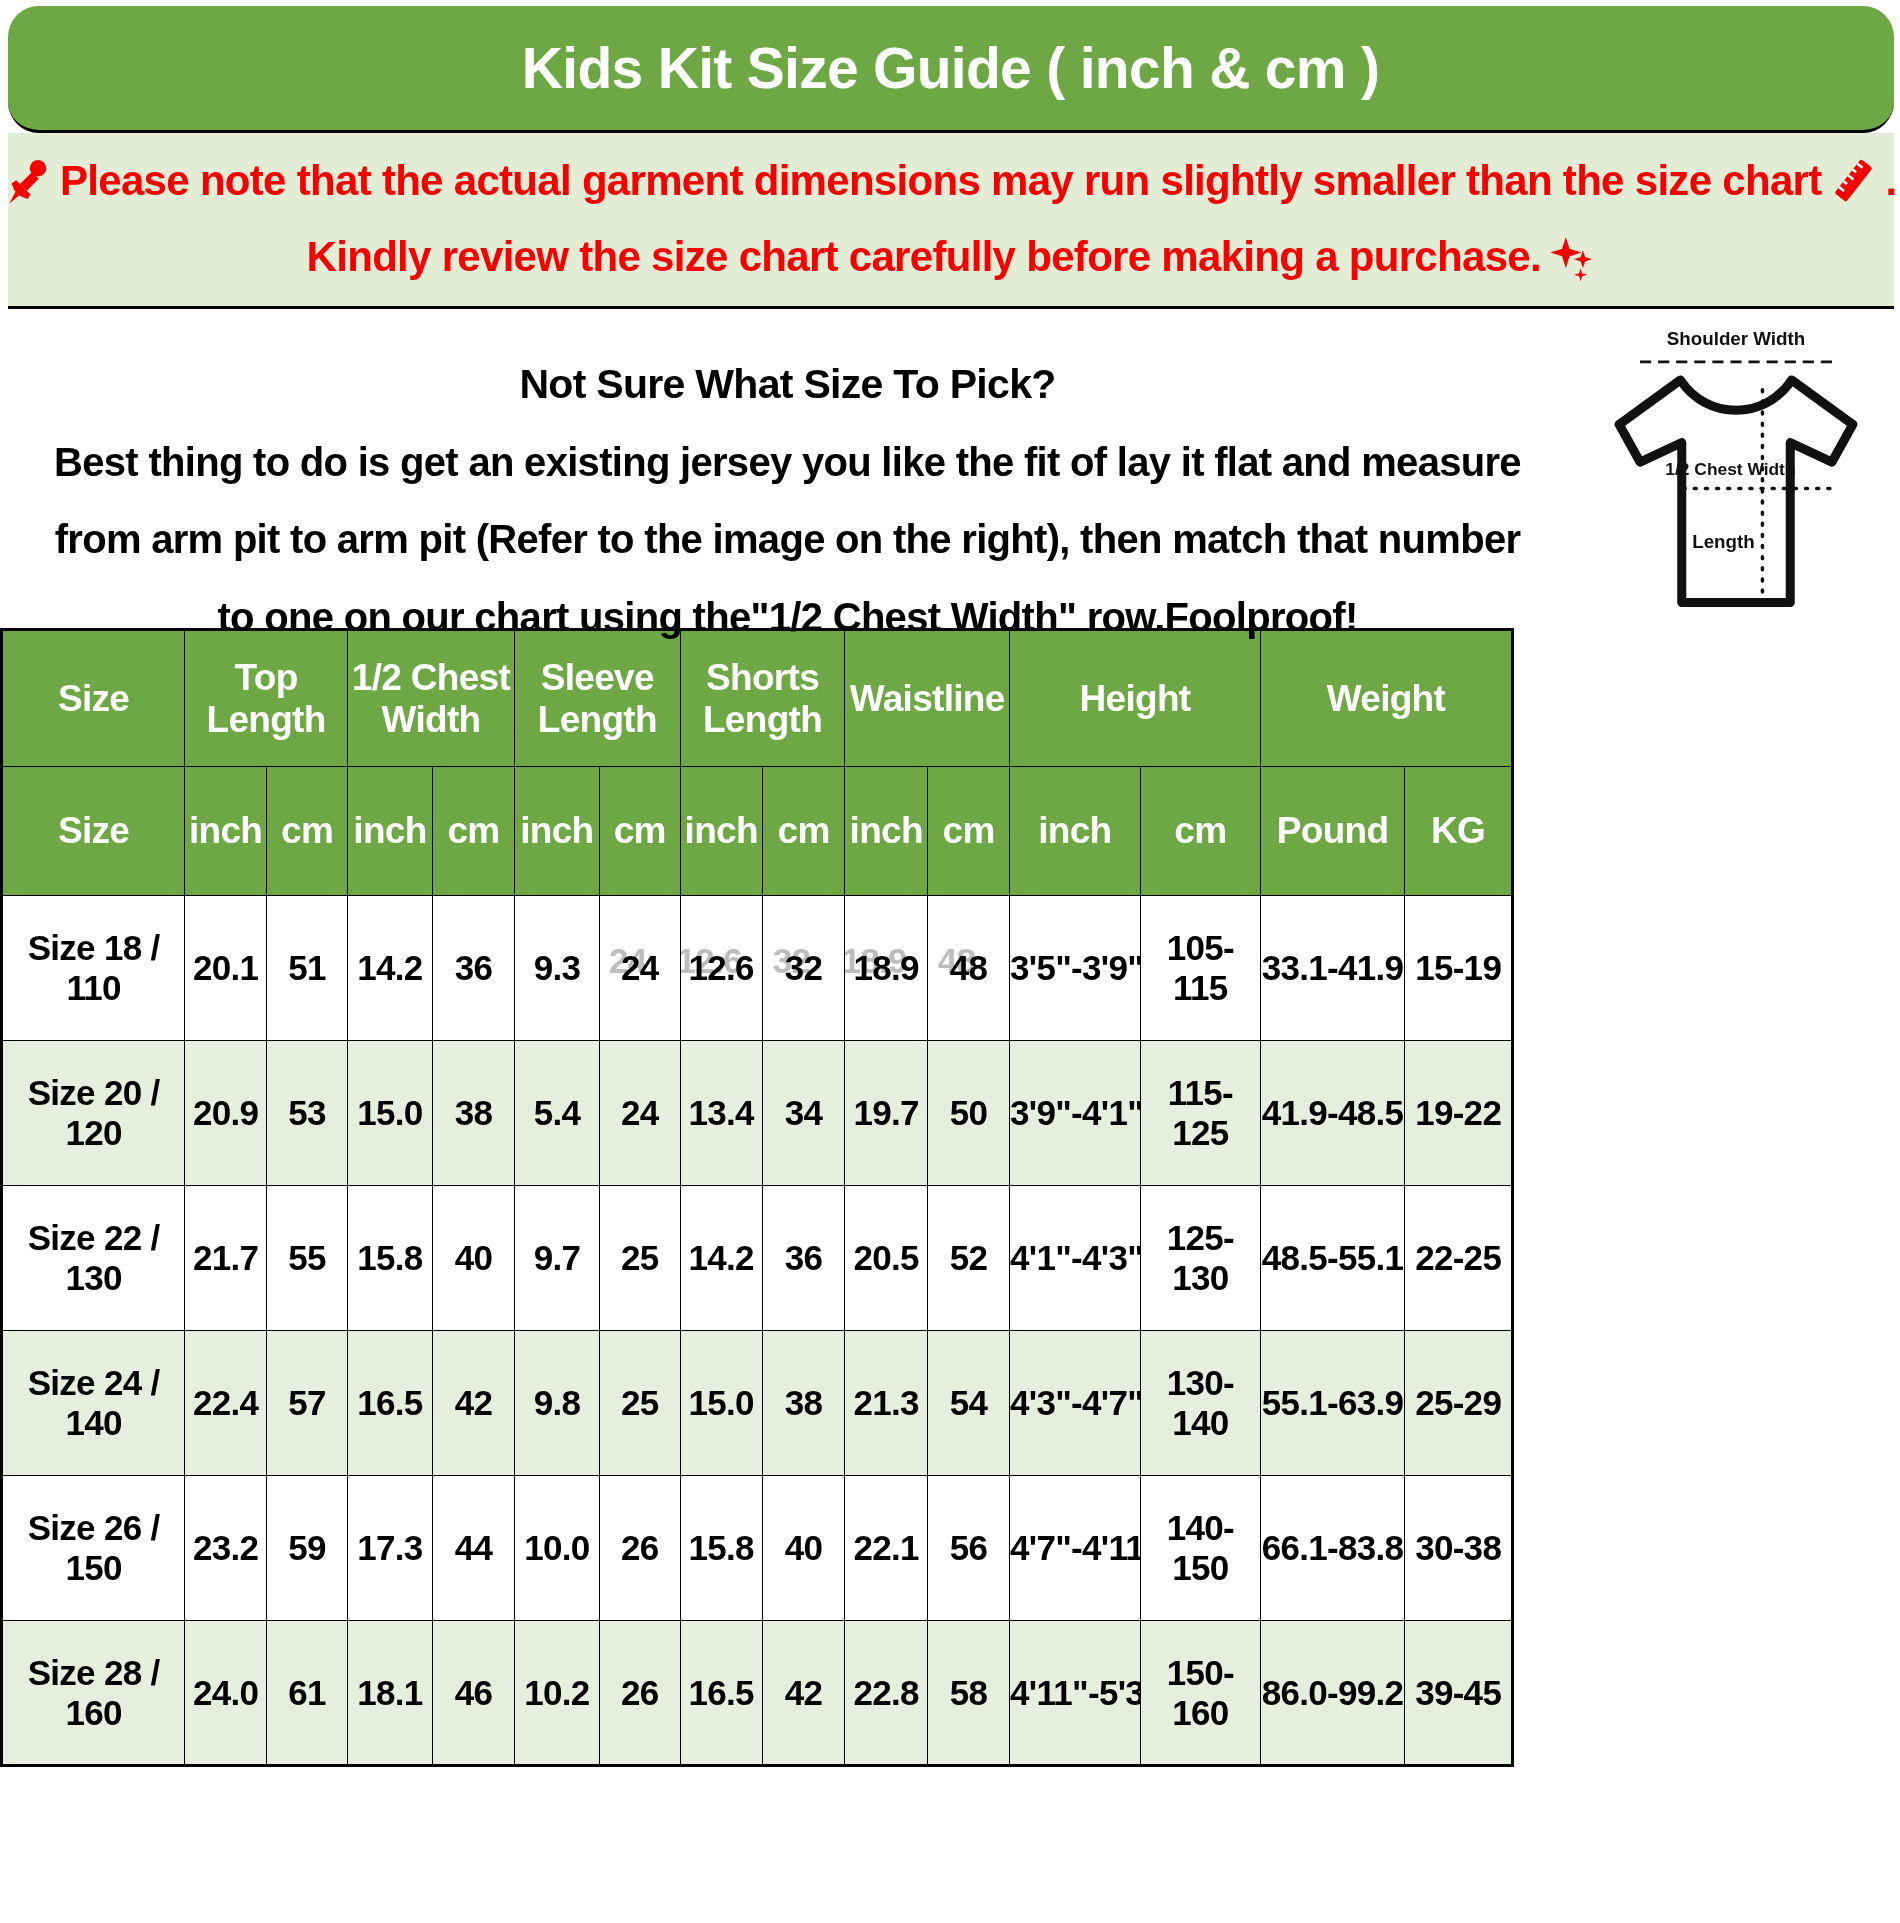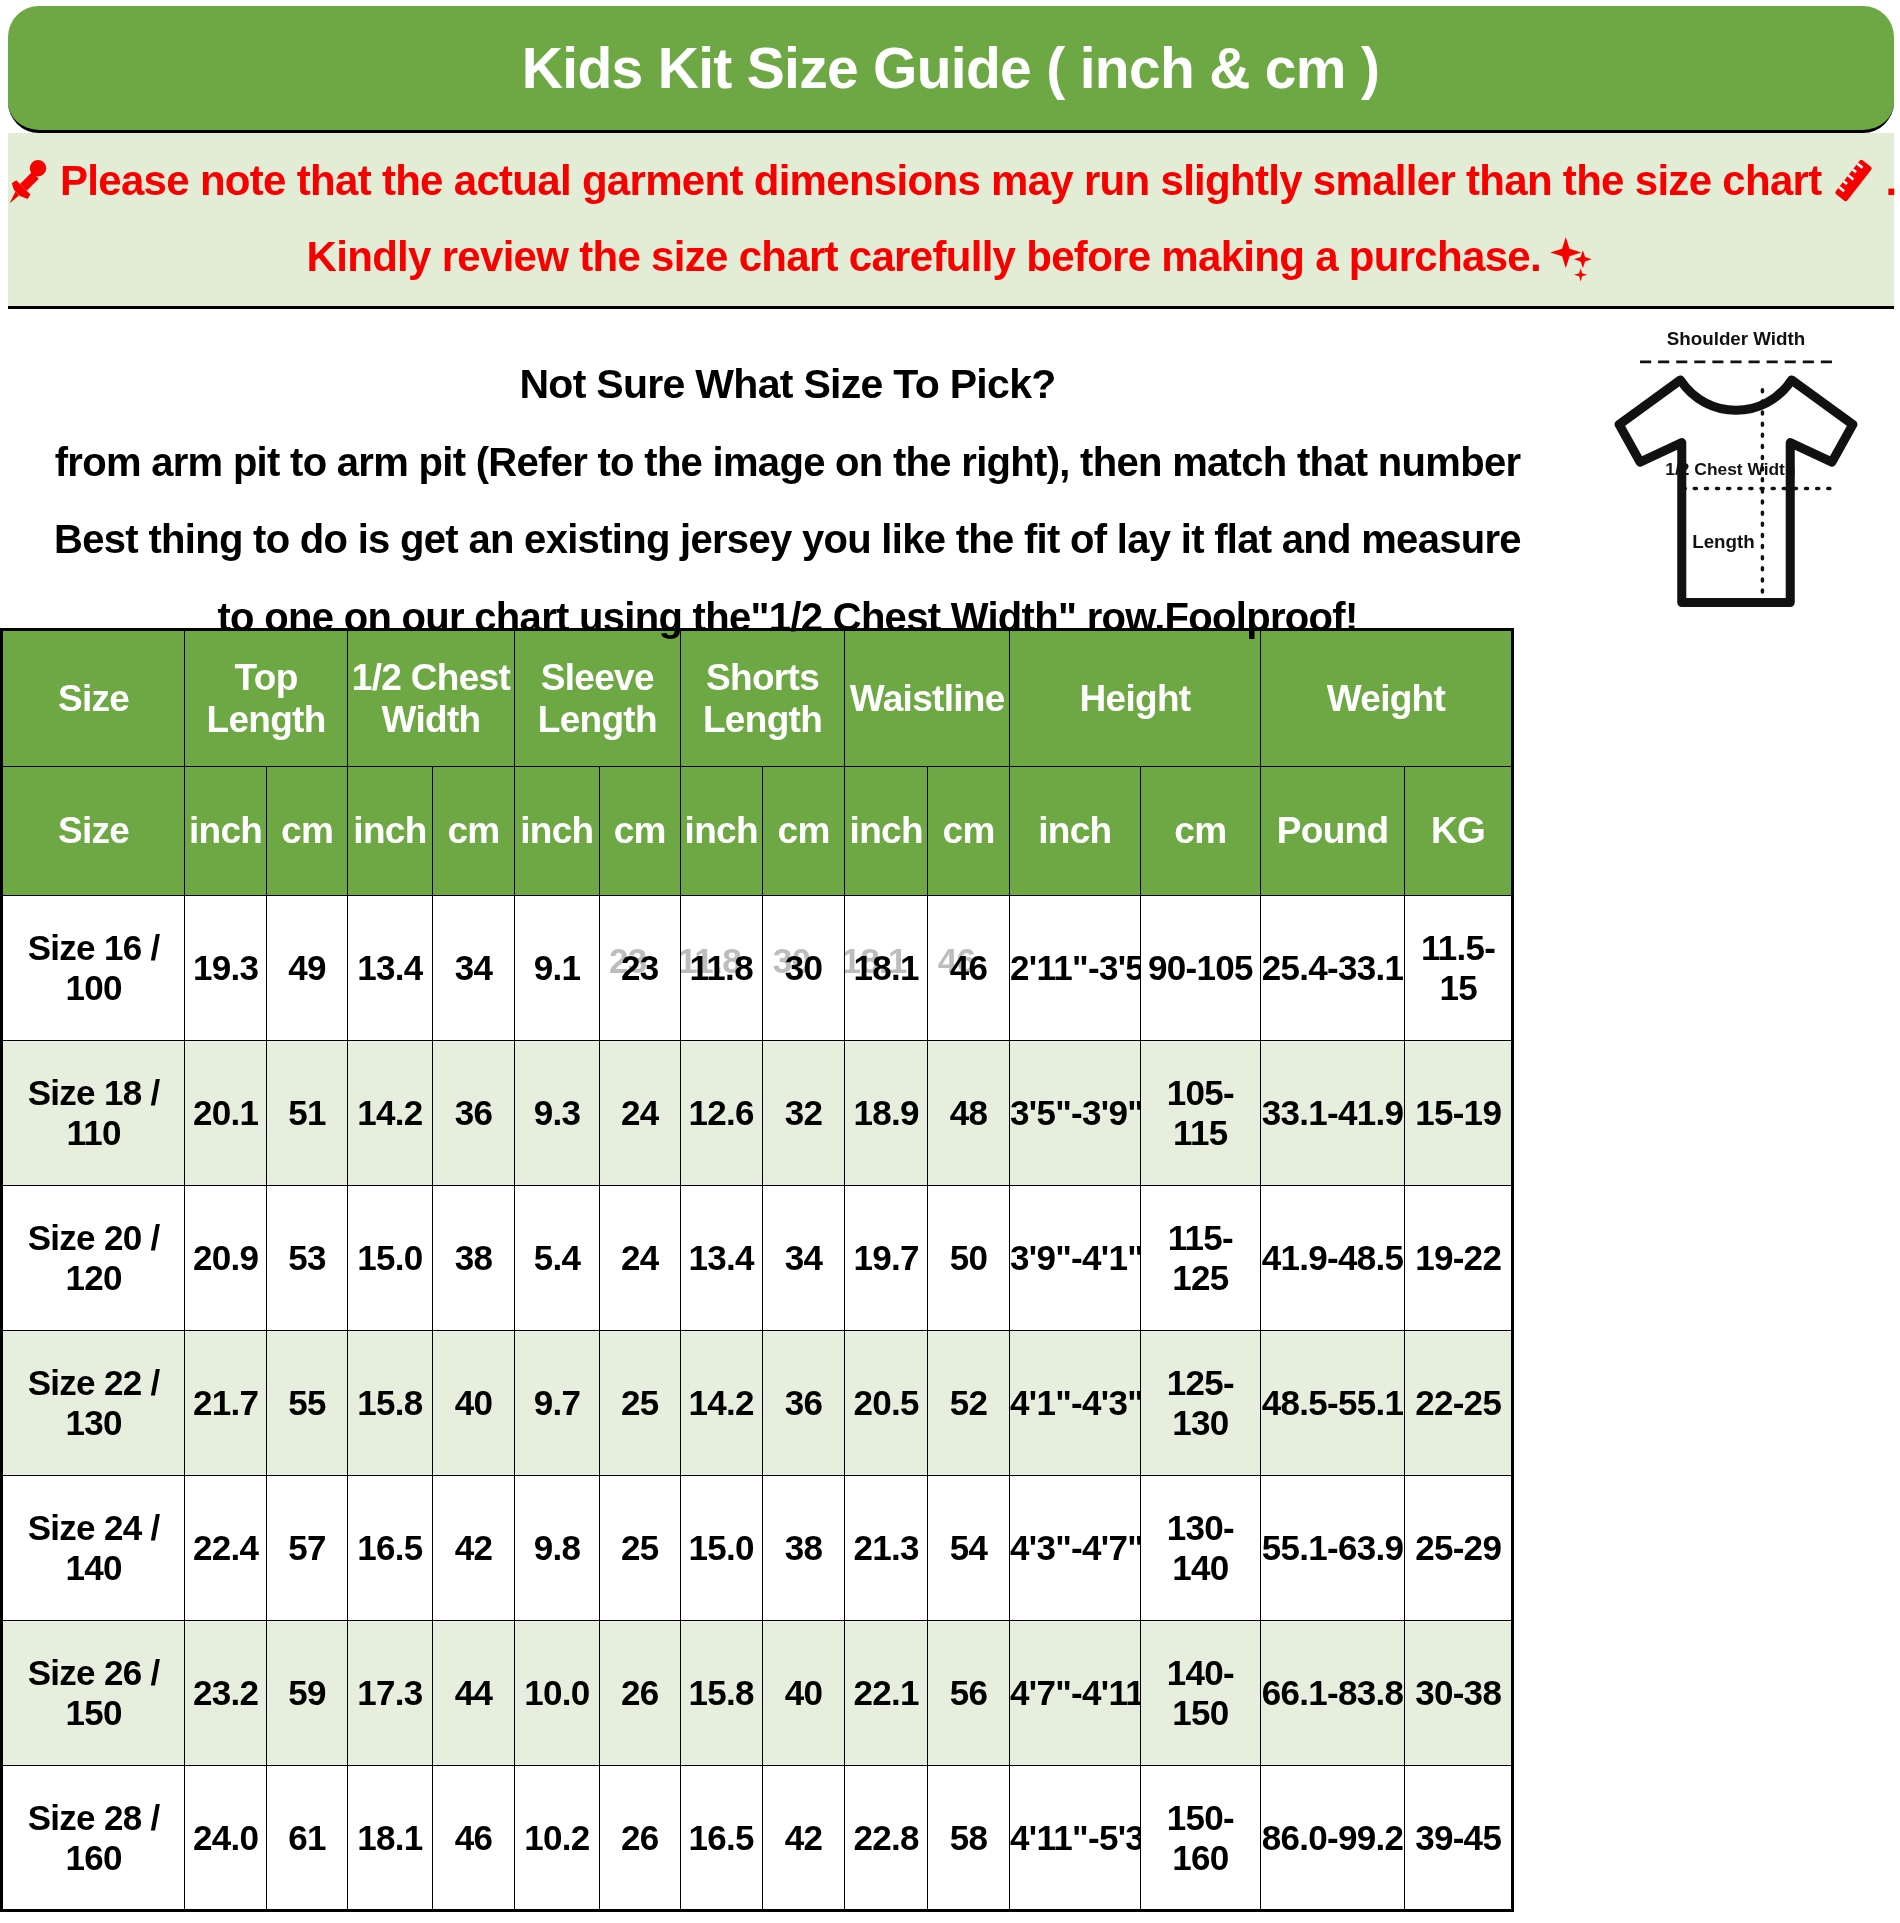--- a/index.html
+++ b/index.html
@@ -70,22 +70,22 @@
         <path d="M47 26 L50 35 L59 38 L50 41 L47 50 L44 41 L35 38 L44 35 Z"></path>
         <path d="M44 50 L46 57 L53 59 L46 61 L44 68 L42 61 L35 59 L42 57 Z"></path>
       </g>
     </svg>
   </div>
 </div>
 
 <div class="info-section">
   <div class="info-text">
     <div class="info-heading">Not Sure What Size To Pick?</div>
+    <div>Best thing to do is get an existing jersey you like the fit of lay it flat and measure</div>
     <div>from arm pit to arm pit (Refer to the image on the right), then match that number</div>
-    <div>Best thing to do is get an existing jersey you like the fit of lay it flat and measure</div>
     <div>to one on our chart using the"1/2 Chest Width" row.Foolproof!</div>
   </div>
   <div class="diagram">
     <svg width="322" height="299" viewBox="0 0 460 430">
       <text x="230" y="32" font-size="27" text-anchor="middle" fill="#111">Shoulder Width</text>
       <line x1="92" y1="56" x2="368" y2="56" stroke="#111" stroke-width="4" stroke-dasharray="16 10"></line>
       <path d="M150 82 L62 146 L92 200 L152 172 L152 402 L308 402 L308 172 L368 200 L398 146 L310 82
                C272 140 188 140 150 82 Z" fill="#ffffff" stroke="#111" stroke-width="13" stroke-linejoin="round"></path>
       <text x="222" y="218" font-size="25" text-anchor="middle" fill="#111">1/2 Chest Width</text>
       <line x1="154" y1="238" x2="366" y2="238" stroke="#111" stroke-width="5" stroke-dasharray="3 13" stroke-linecap="round"></line>
@@ -137,37 +137,20 @@
         <th>inch</th>
         <th>cm</th>
         <th>inch</th>
         <th>cm</th>
         <th>Pound</th>
         <th>KG</th>
       </tr>
   </thead>
   <tbody>
       <tr>
-        <td>Size 16 / 100</td>
-        <td>19.3</td>
-        <td>49</td>
-        <td>13.4</td>
-        <td>34</td>
-        <td>9.1</td>
-        <td>23</td>
-        <td>11.8</td>
-        <td>30</td>
-        <td>18.1</td>
-        <td>46</td>
-        <td>2'11"-3'5"</td>
-        <td>90-105</td>
-        <td>25.4-33.1</td>
-        <td>11.5-15</td>
-      </tr>
-      <tr>
         <td>Size 18 / 110</td>
         <td>20.1</td>
         <td>51</td>
         <td>14.2</td>
         <td>36</td>
         <td>9.3</td>
         <td>24</td>
         <td>12.6</td>
         <td>32</td>
         <td>18.9</td>

